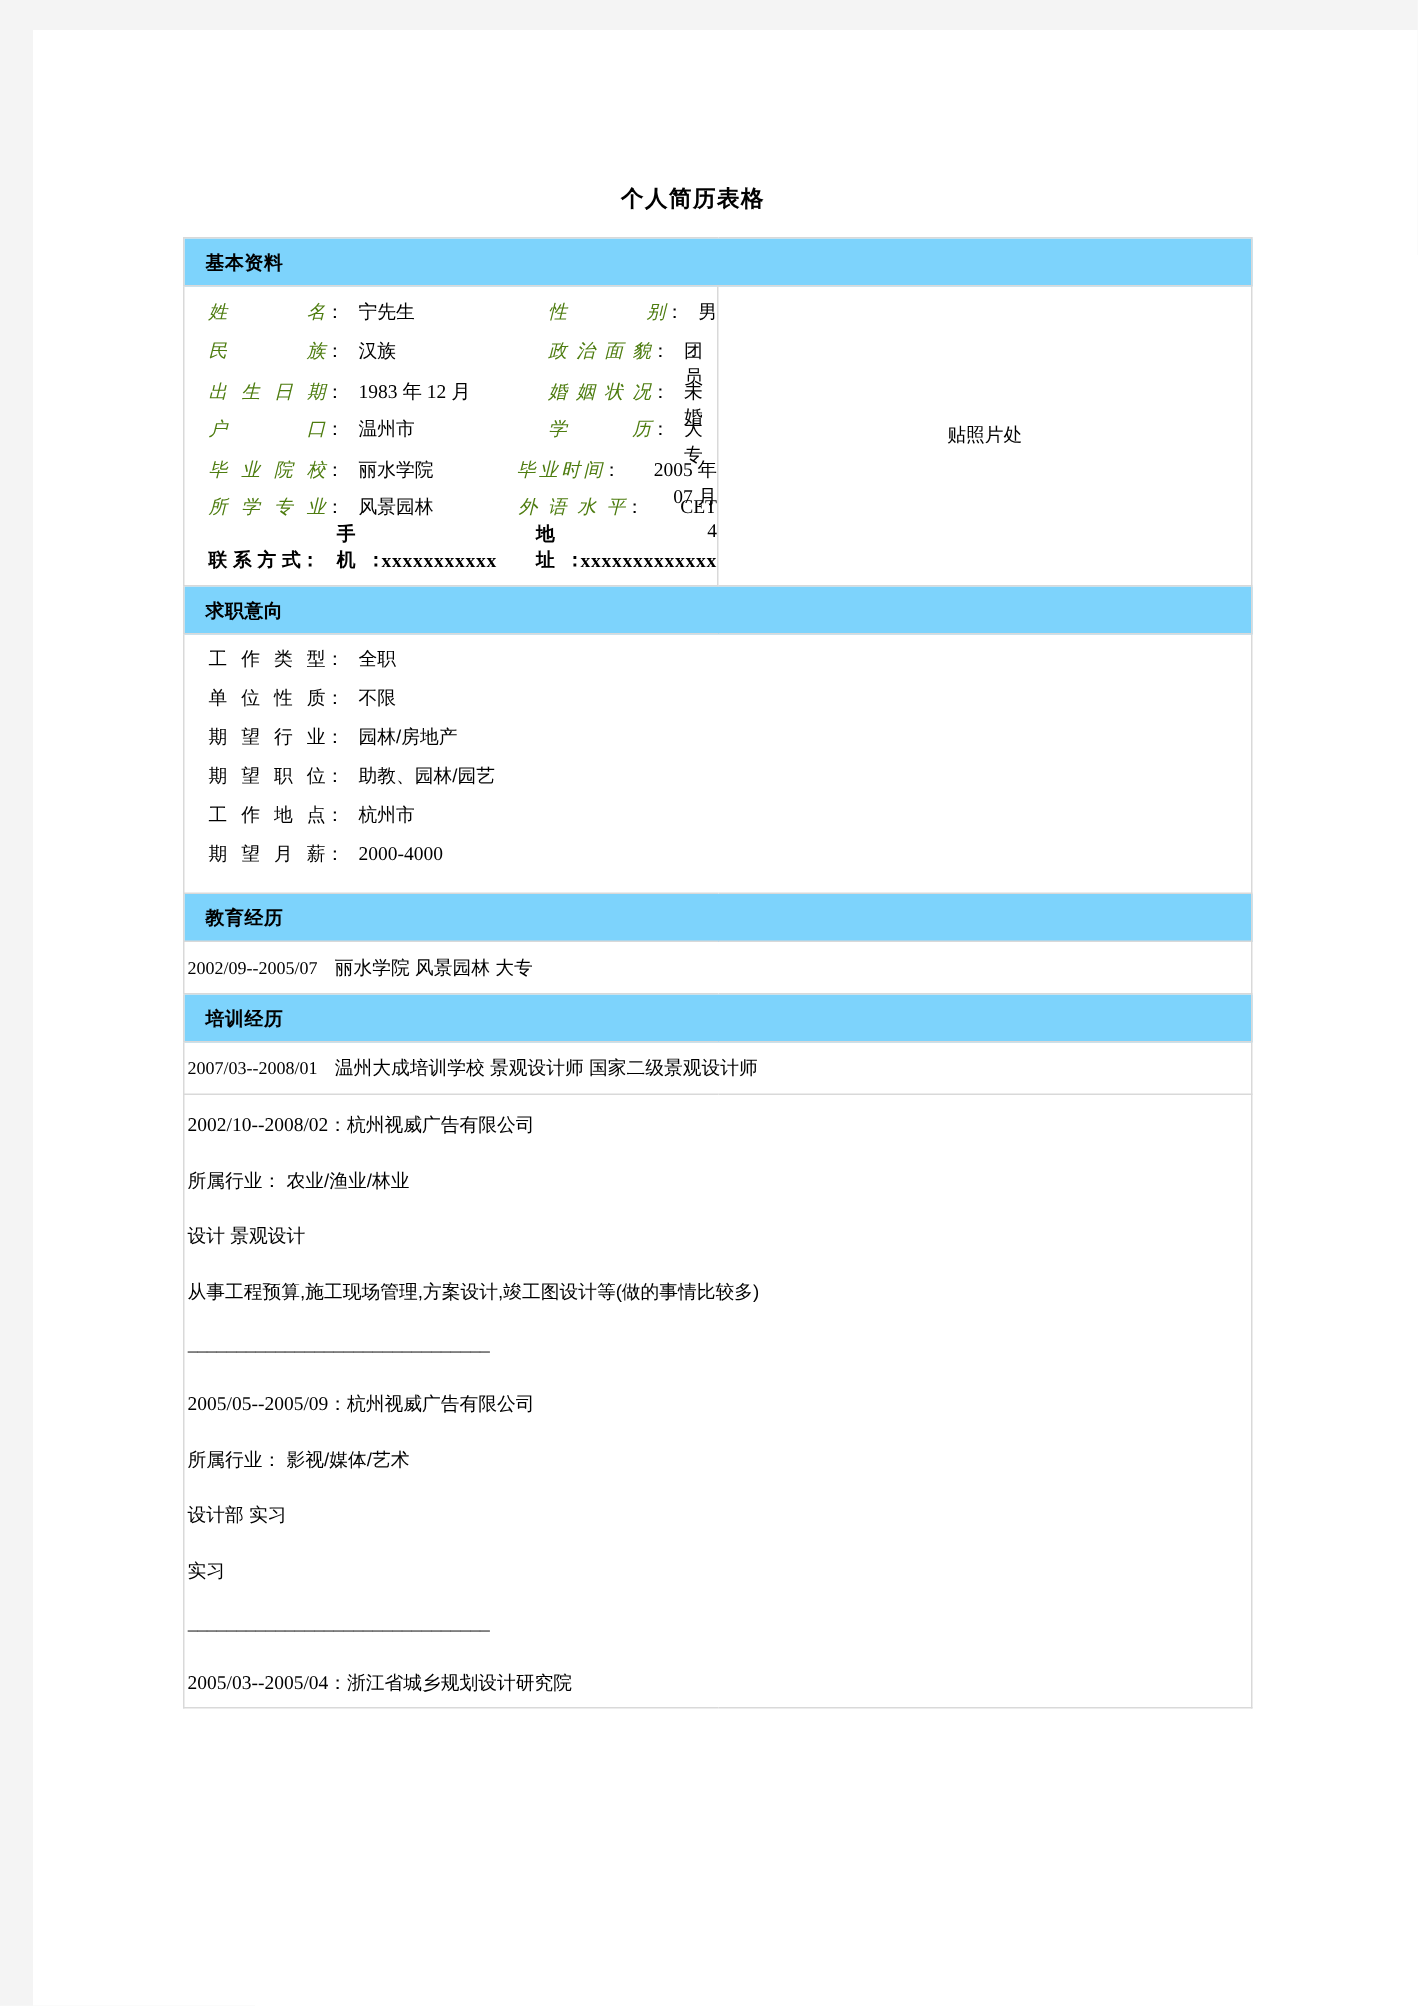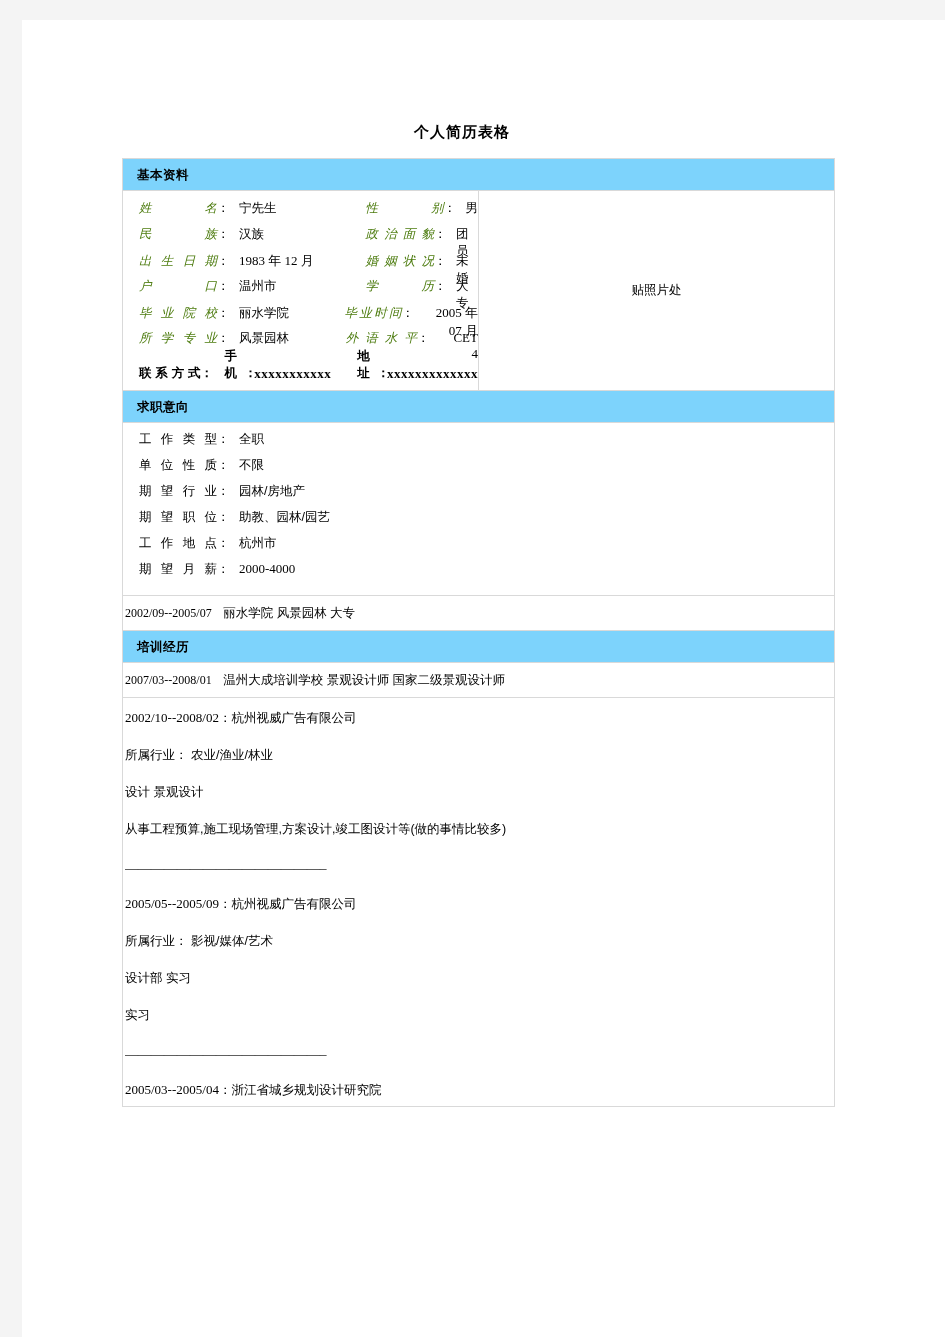--- a/index.html
+++ b/index.html
@@ -327,20 +327,23 @@
         <div class="intent-row">
           <span class="lbl3">期望月薪</span>
               <span class="colon">：</span>
           <span class="val num">2000-4000</span>
         </div>
 
       </td>
     </tr>
 
     <tr>
+      <td colspan="2" class="section-head">教育经历</td>
+    </tr>
+    <tr>
       <td colspan="2" class="line-cell">
         <span class="date">2002/09--2005/07</span>
         <span style="padding-left:8px;">丽水学院 风景园林 大专</span>
       </td>
     </tr>
 
     <tr>
       <td colspan="2" class="section-head">培训经历</td>
     </tr>
     <tr>

